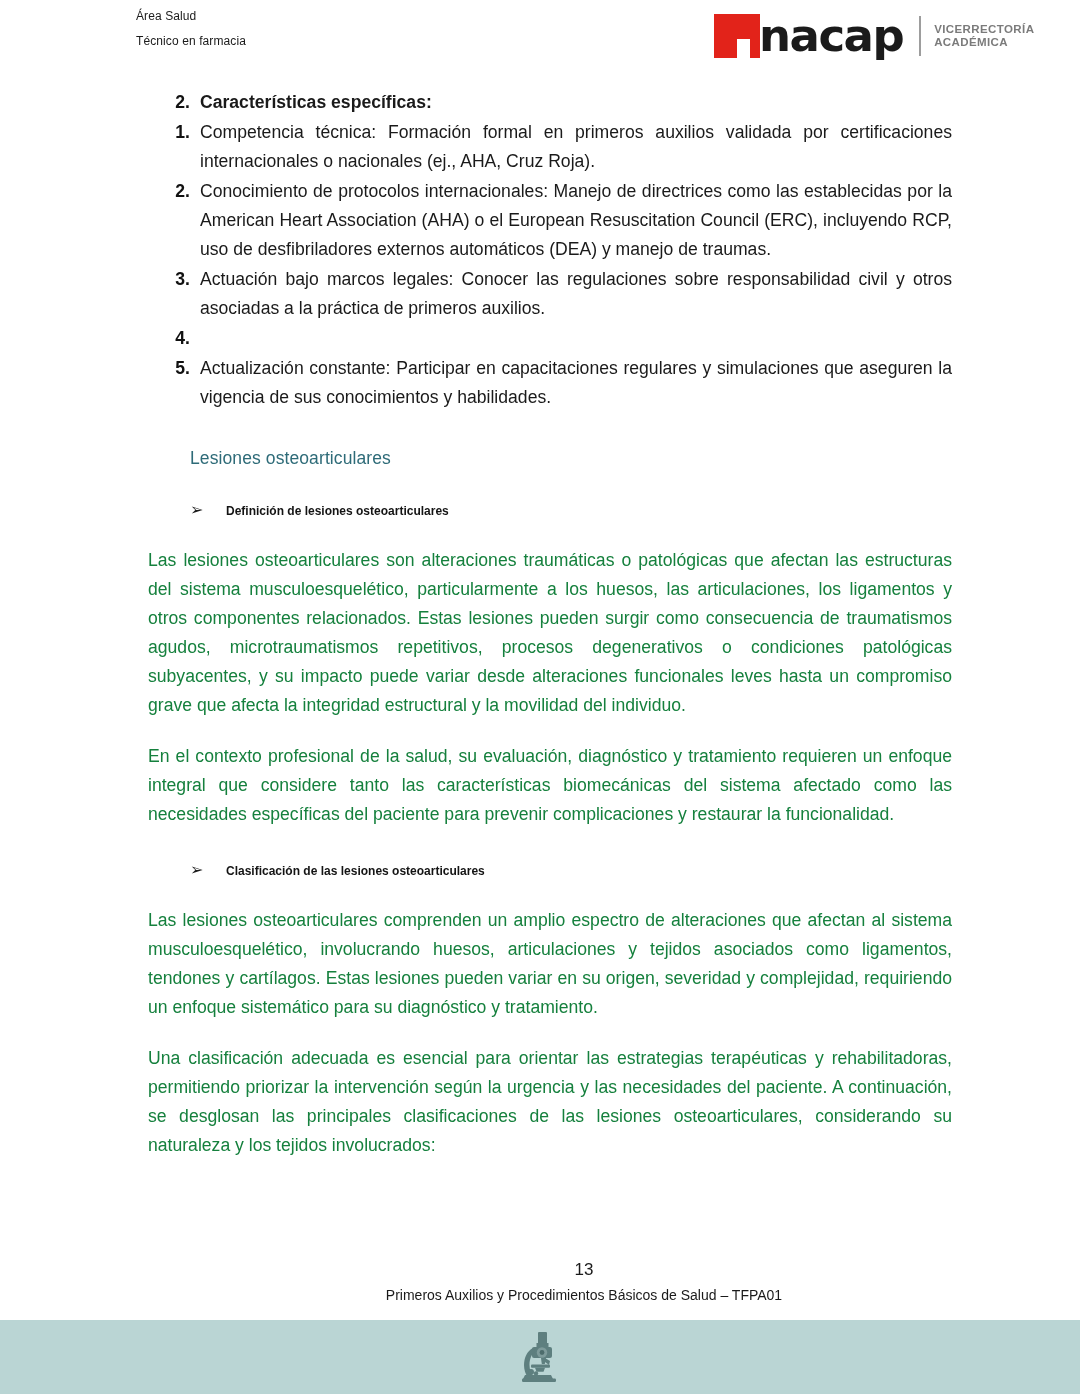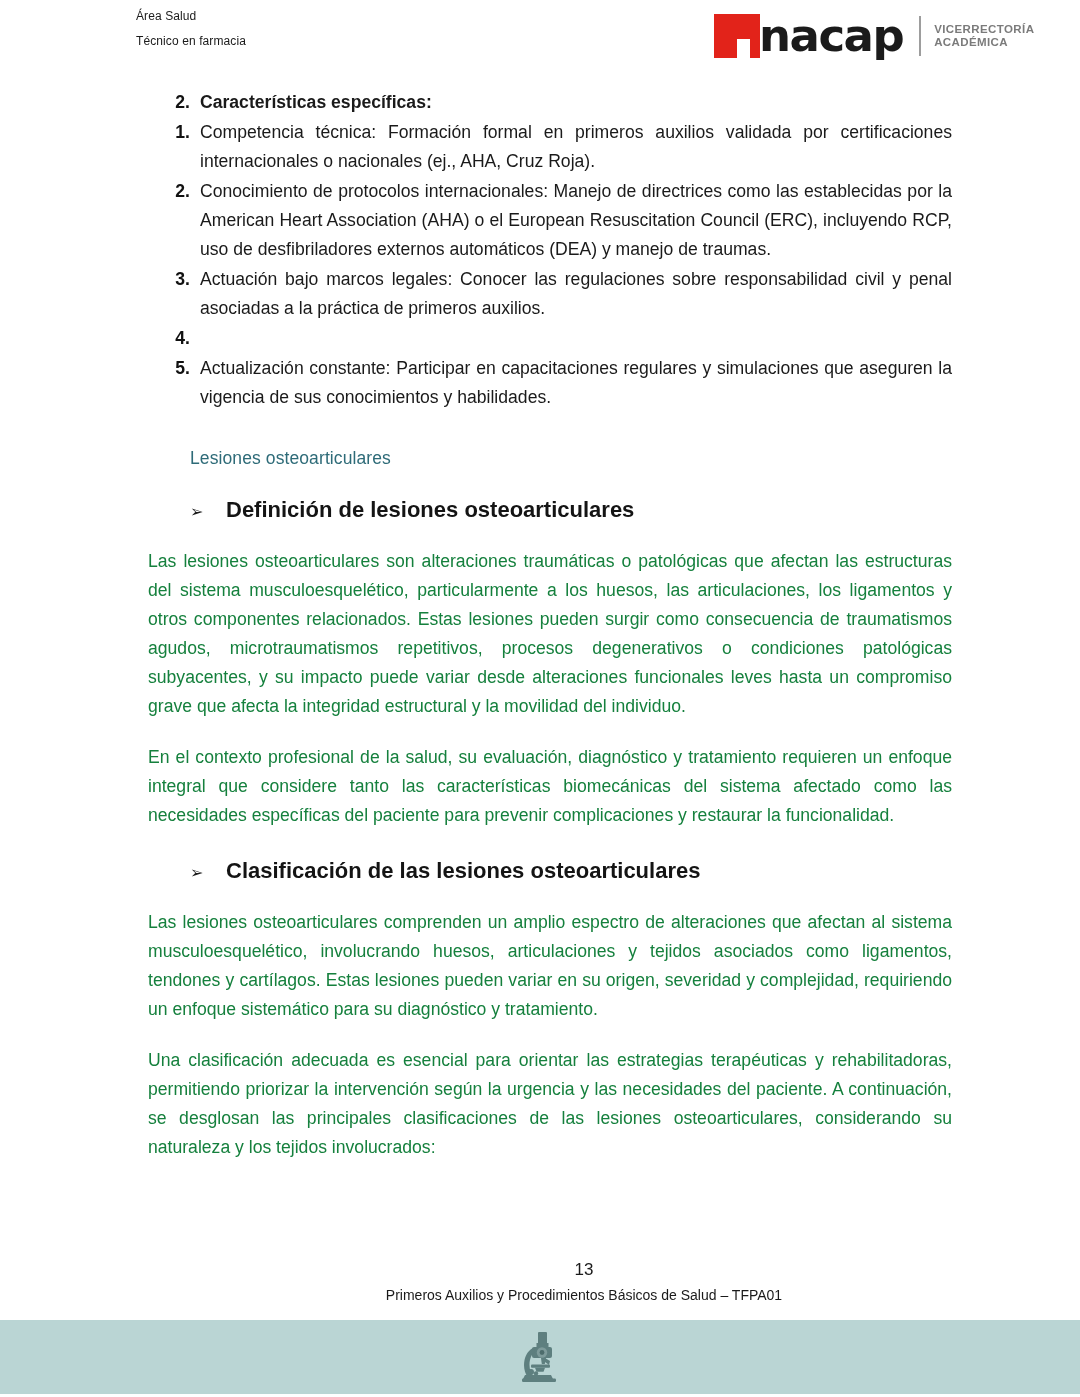--- a/index.html
+++ b/index.html
@@ -149,21 +149,21 @@
     margin: 28px 0 0 190px;
   }
   .sub-head .arrow {
     width: 36px;
     flex: 0 0 36px;
     font-size: 16px;
     color: #1a1a1a;
     line-height: 26px;
   }
   .sub-head .sub-head-text {
-    font-size: 22px;
+    font-size: 12px;
     font-weight: 700;
     color: #141414;
     line-height: 26px;
   }
 
   .para {
     margin: 22px 128px 0 148px;
     font-size: 17.6px;
     line-height: 29px;
     text-align: justify;
@@ -243,21 +243,21 @@
       <li class="li-row">
         <span class="li-num">1.</span>
         <span class="li-text">Competencia técnica: Formación formal en primeros auxilios validada por certificaciones internacionales o nacionales (ej., AHA, Cruz Roja).</span>
       </li>
       <li class="li-row">
         <span class="li-num">2.</span>
         <span class="li-text">Conocimiento de protocolos internacionales: Manejo de directrices como las establecidas por la American Heart Association (AHA) o el European Resuscitation Council (ERC), incluyendo RCP, uso de desfibriladores externos automáticos (DEA) y manejo de traumas.</span>
       </li>
       <li class="li-row">
         <span class="li-num">3.</span>
-        <span class="li-text">Actuación bajo marcos legales: Conocer las regulaciones sobre responsabilidad civil y penal asociadas a la práctica de primeros auxilios.</span>
+        <span class="li-text">Actuación bajo marcos legales: Conocer las regulaciones sobre responsabilidad civil y otros asociadas a la práctica de primeros auxilios.</span>
       </li>
       <li class="li-row">
         <span class="li-num">4.</span>
       </li>
       <li class="li-row">
         <span class="li-num">5.</span>
         <span class="li-text">Actualización constante: Participar en capacitaciones regulares y simulaciones que aseguren la vigencia de sus conocimientos y habilidades.</span>
       </li>
     </ol>
 

